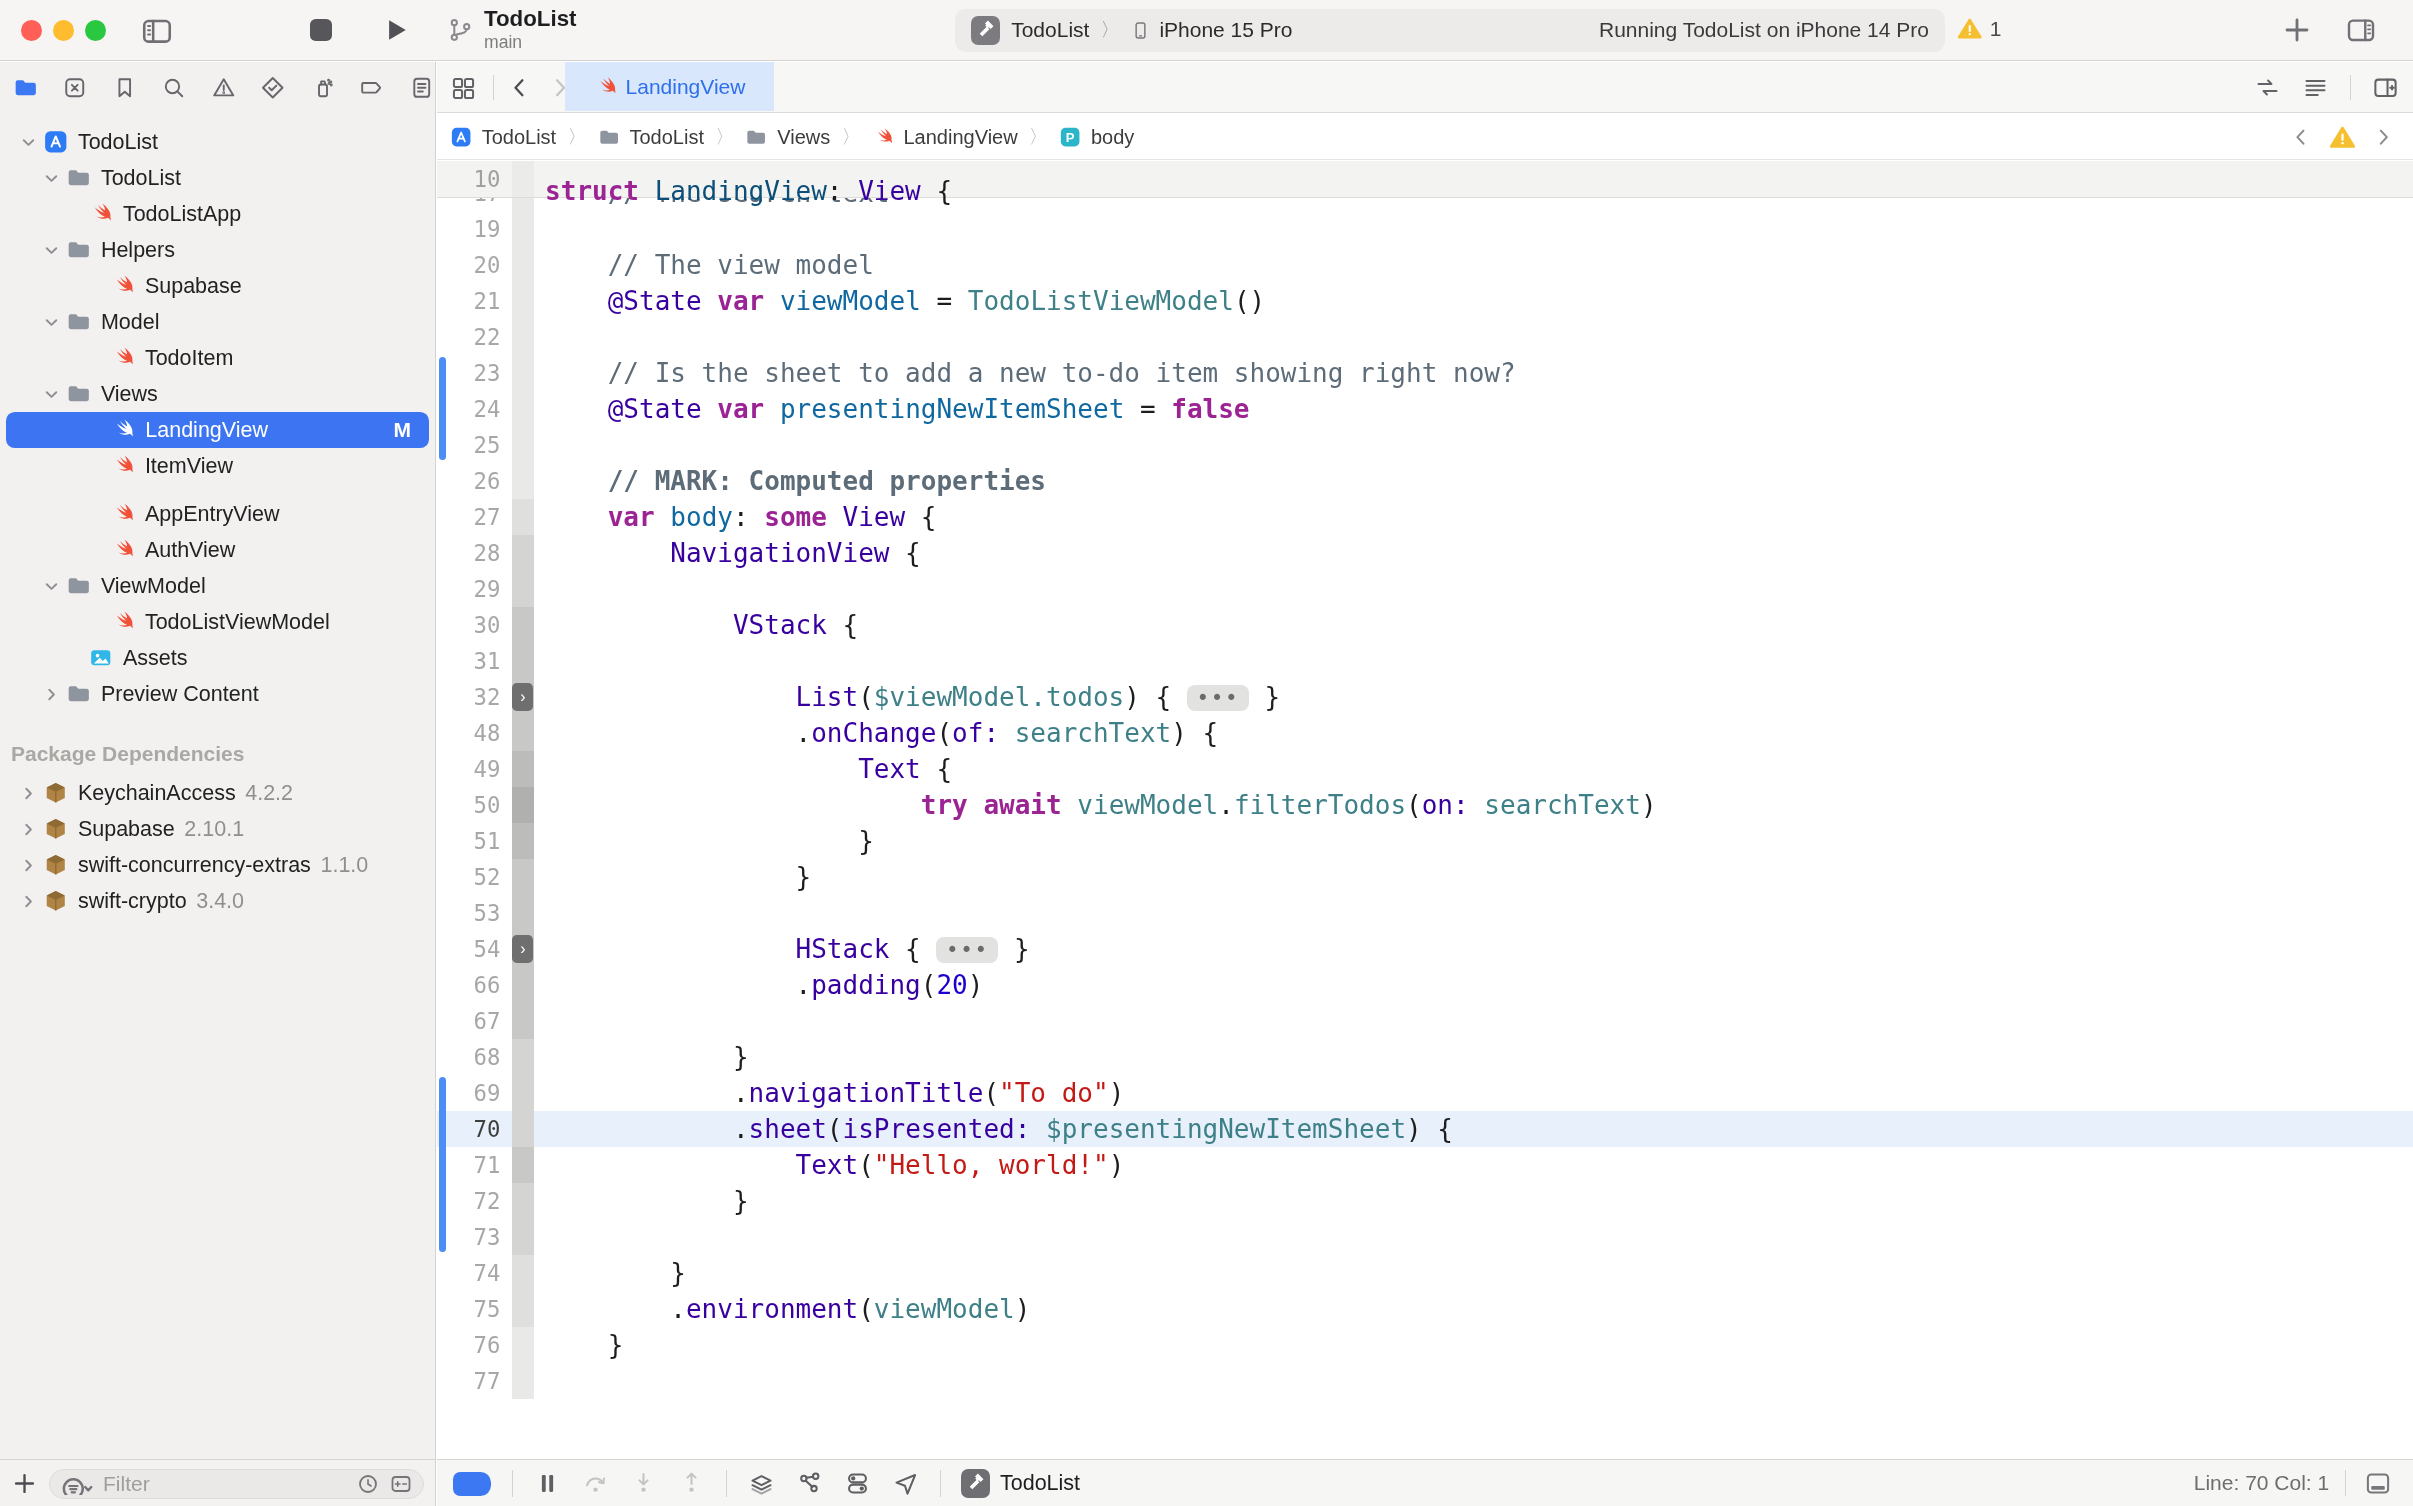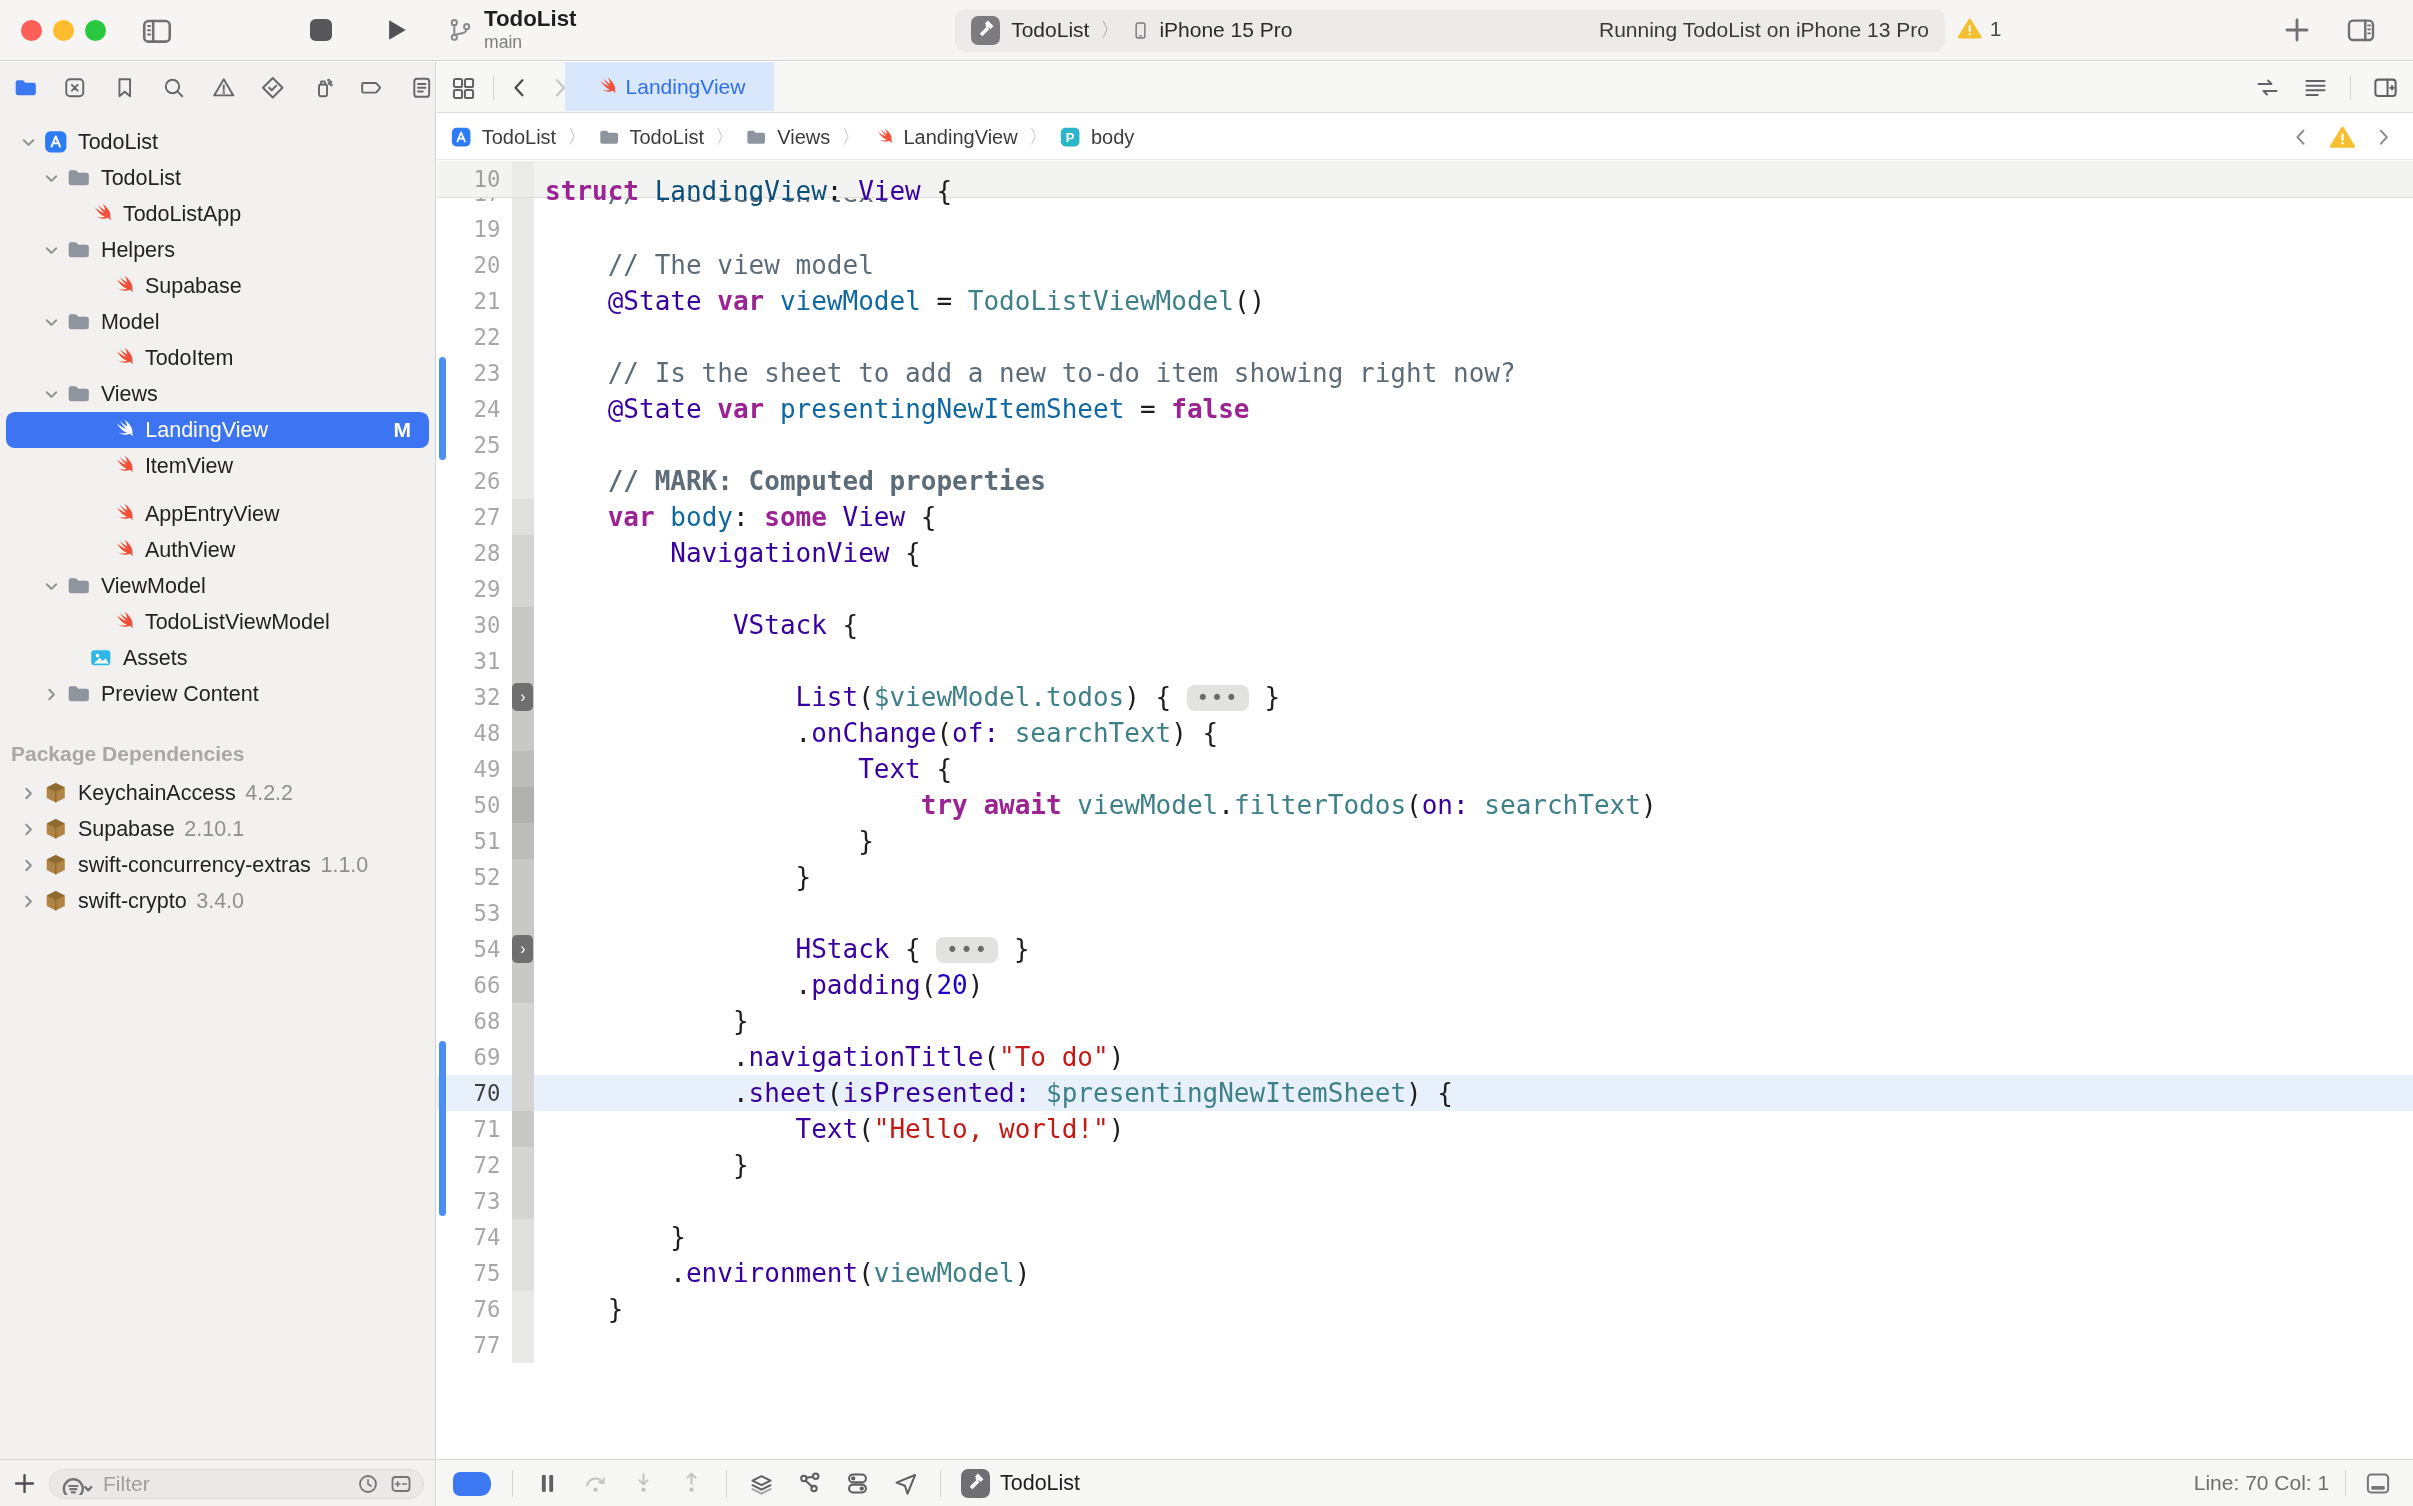--- a/index.html
+++ b/index.html
@@ -158,21 +158,21 @@
       </span>
     <span class="stext">TodoList</span>
     <span class="sep">〉</span>
     <span class="ic phone" id="phone-ic">
         <svg viewBox="0 0 24 24" fill="none" stroke="currentColor" stroke-width="1.8" stroke-linecap="round" stroke-linejoin="round">
           <rect x="6.5" y="2.5" width="11" height="19" rx="2.6"></rect>
           <path d="M10.5 18.8h3" stroke-width="1.4"></path>
         </svg>
       </span>
     <span class="stext">iPhone 15 Pro</span>
-    <span id="scheme-status">Running TodoList on iPhone 13 Pro</span>
+    <span id="scheme-status">Running TodoList on iPhone 14 Pro</span>
   </div>
   <div id="warn-badge">
     <span class="ic wtri">
         <svg viewBox="0 0 24 24">
           <path d="M12 3.6 22 20H2z" fill="#F5BF2F" stroke="#F5BF2F" stroke-width="2.4" stroke-linejoin="round"></path>
           <path d="M12 9.5v4.6" stroke="#fff" stroke-width="2" stroke-linecap="round"></path>
           <circle cx="12" cy="17" r="1.1" fill="#fff"></circle>
         </svg>
       </span>
     <span class="wcount">1</span>
@@ -651,20 +651,21 @@
         <div class="crow"><span class="ln">31</span><span class="rib" style="background:#C8C8C7"></span><span class="txt"><span class="pln">            </span></span></div>
         <div class="crow"><span class="ln">32</span><span class="rib" style="background:#C8C8C7"><span class="rchip">›</span></span><span class="txt"><span class="pln">                </span><span class="typ">List</span><span class="pln">(</span><span class="proj">$viewModel.todos</span><span class="pln">) { </span><span class="chip">•••</span><span class="pln"> }</span></span></div>
         <div class="crow"><span class="ln">48</span><span class="rib" style="background:#C8C8C7"></span><span class="txt"><span class="pln">                </span><span class="pln">.</span><span class="typ">onChange</span><span class="pln">(</span><span class="typ">of:</span><span class="pln"> </span><span class="proj">searchText</span><span class="pln">) {</span></span></div>
         <div class="crow"><span class="ln">49</span><span class="rib" style="background:#BCBCBB"></span><span class="txt"><span class="pln">                    </span><span class="typ">Text</span><span class="pln"> {</span></span></div>
         <div class="crow"><span class="ln">50</span><span class="rib" style="background:#B0B0AF"></span><span class="txt"><span class="pln">                        </span><span class="kw">try</span><span class="pln"> </span><span class="kw">await</span><span class="pln"> </span><span class="proj">viewModel</span><span class="pln">.</span><span class="proj">filterTodos</span><span class="pln">(</span><span class="typ">on:</span><span class="pln"> </span><span class="proj">searchText</span><span class="pln">)</span></span></div>
         <div class="crow"><span class="ln">51</span><span class="rib" style="background:#BCBCBB"></span><span class="txt"><span class="pln">                    </span><span class="pln">}</span></span></div>
         <div class="crow"><span class="ln">52</span><span class="rib" style="background:#C8C8C7"></span><span class="txt"><span class="pln">                </span><span class="pln">}</span></span></div>
         <div class="crow"><span class="ln">53</span><span class="rib" style="background:#C8C8C7"></span><span class="txt"><span class="pln">                </span></span></div>
         <div class="crow"><span class="ln">54</span><span class="rib" style="background:#C8C8C7"><span class="rchip">›</span></span><span class="txt"><span class="pln">                </span><span class="typ">HStack</span><span class="pln"> { </span><span class="chip">•••</span><span class="pln"> }</span></span></div>
         <div class="crow"><span class="ln">66</span><span class="rib" style="background:#C8C8C7"></span><span class="txt"><span class="pln">                </span><span class="pln">.</span><span class="typ">padding</span><span class="pln">(</span><span class="num">20</span><span class="pln">)</span></span></div>
+        <div class="crow"><span class="ln">67</span><span class="rib" style="background:#C8C8C7"></span><span class="txt"><span class="pln">                </span></span></div>
         <div class="crow"><span class="ln">68</span><span class="rib" style="background:#D4D4D3"></span><span class="txt"><span class="pln">            </span><span class="pln">}</span></span></div>
         <div class="crow"><span class="cbar s"></span><span class="ln">69</span><span class="rib" style="background:#D4D4D3"></span><span class="txt"><span class="pln">            </span><span class="pln">.</span><span class="typ">navigationTitle</span><span class="pln">(</span><span class="str">"To do"</span><span class="pln">)</span></span></div>
         <div class="crow hl"><span class="cbar m"></span><span class="ln">70</span><span class="rib" style="background:#D4D4D3"></span><span class="txt"><span class="pln">            </span><span class="pln">.</span><span class="typ">sheet</span><span class="pln">(</span><span class="typ">isPresented:</span><span class="pln"> </span><span class="proj">$presentingNewItemSheet</span><span class="pln">) {</span></span></div>
         <div class="crow"><span class="cbar m"></span><span class="ln">71</span><span class="rib" style="background:#C8C8C7"></span><span class="txt"><span class="pln">                </span><span class="typ">Text</span><span class="pln">(</span><span class="str">"Hello, world!"</span><span class="pln">)</span></span></div>
         <div class="crow"><span class="cbar m"></span><span class="ln">72</span><span class="rib" style="background:#D4D4D3"></span><span class="txt"><span class="pln">            </span><span class="pln">}</span></span></div>
         <div class="crow"><span class="cbar e"></span><span class="ln">73</span><span class="rib" style="background:#D4D4D3"></span><span class="txt"><span class="pln">            </span></span></div>
         <div class="crow"><span class="ln">74</span><span class="rib" style="background:#DFDFDE"></span><span class="txt"><span class="pln">        </span><span class="pln">}</span></span></div>
         <div class="crow"><span class="ln">75</span><span class="rib" style="background:#DFDFDE"></span><span class="txt"><span class="pln">        </span><span class="pln">.</span><span class="typ">environment</span><span class="pln">(</span><span class="proj">viewModel</span><span class="pln">)</span></span></div>
         <div class="crow"><span class="ln">76</span><span class="rib" style="background:#E9E9E8"></span><span class="txt"><span class="pln">    </span><span class="pln">}</span></span></div>
         <div class="crow"><span class="ln">77</span><span class="rib" style="background:#E9E9E8"></span><span class="txt"><span class="pln">    </span></span></div>

